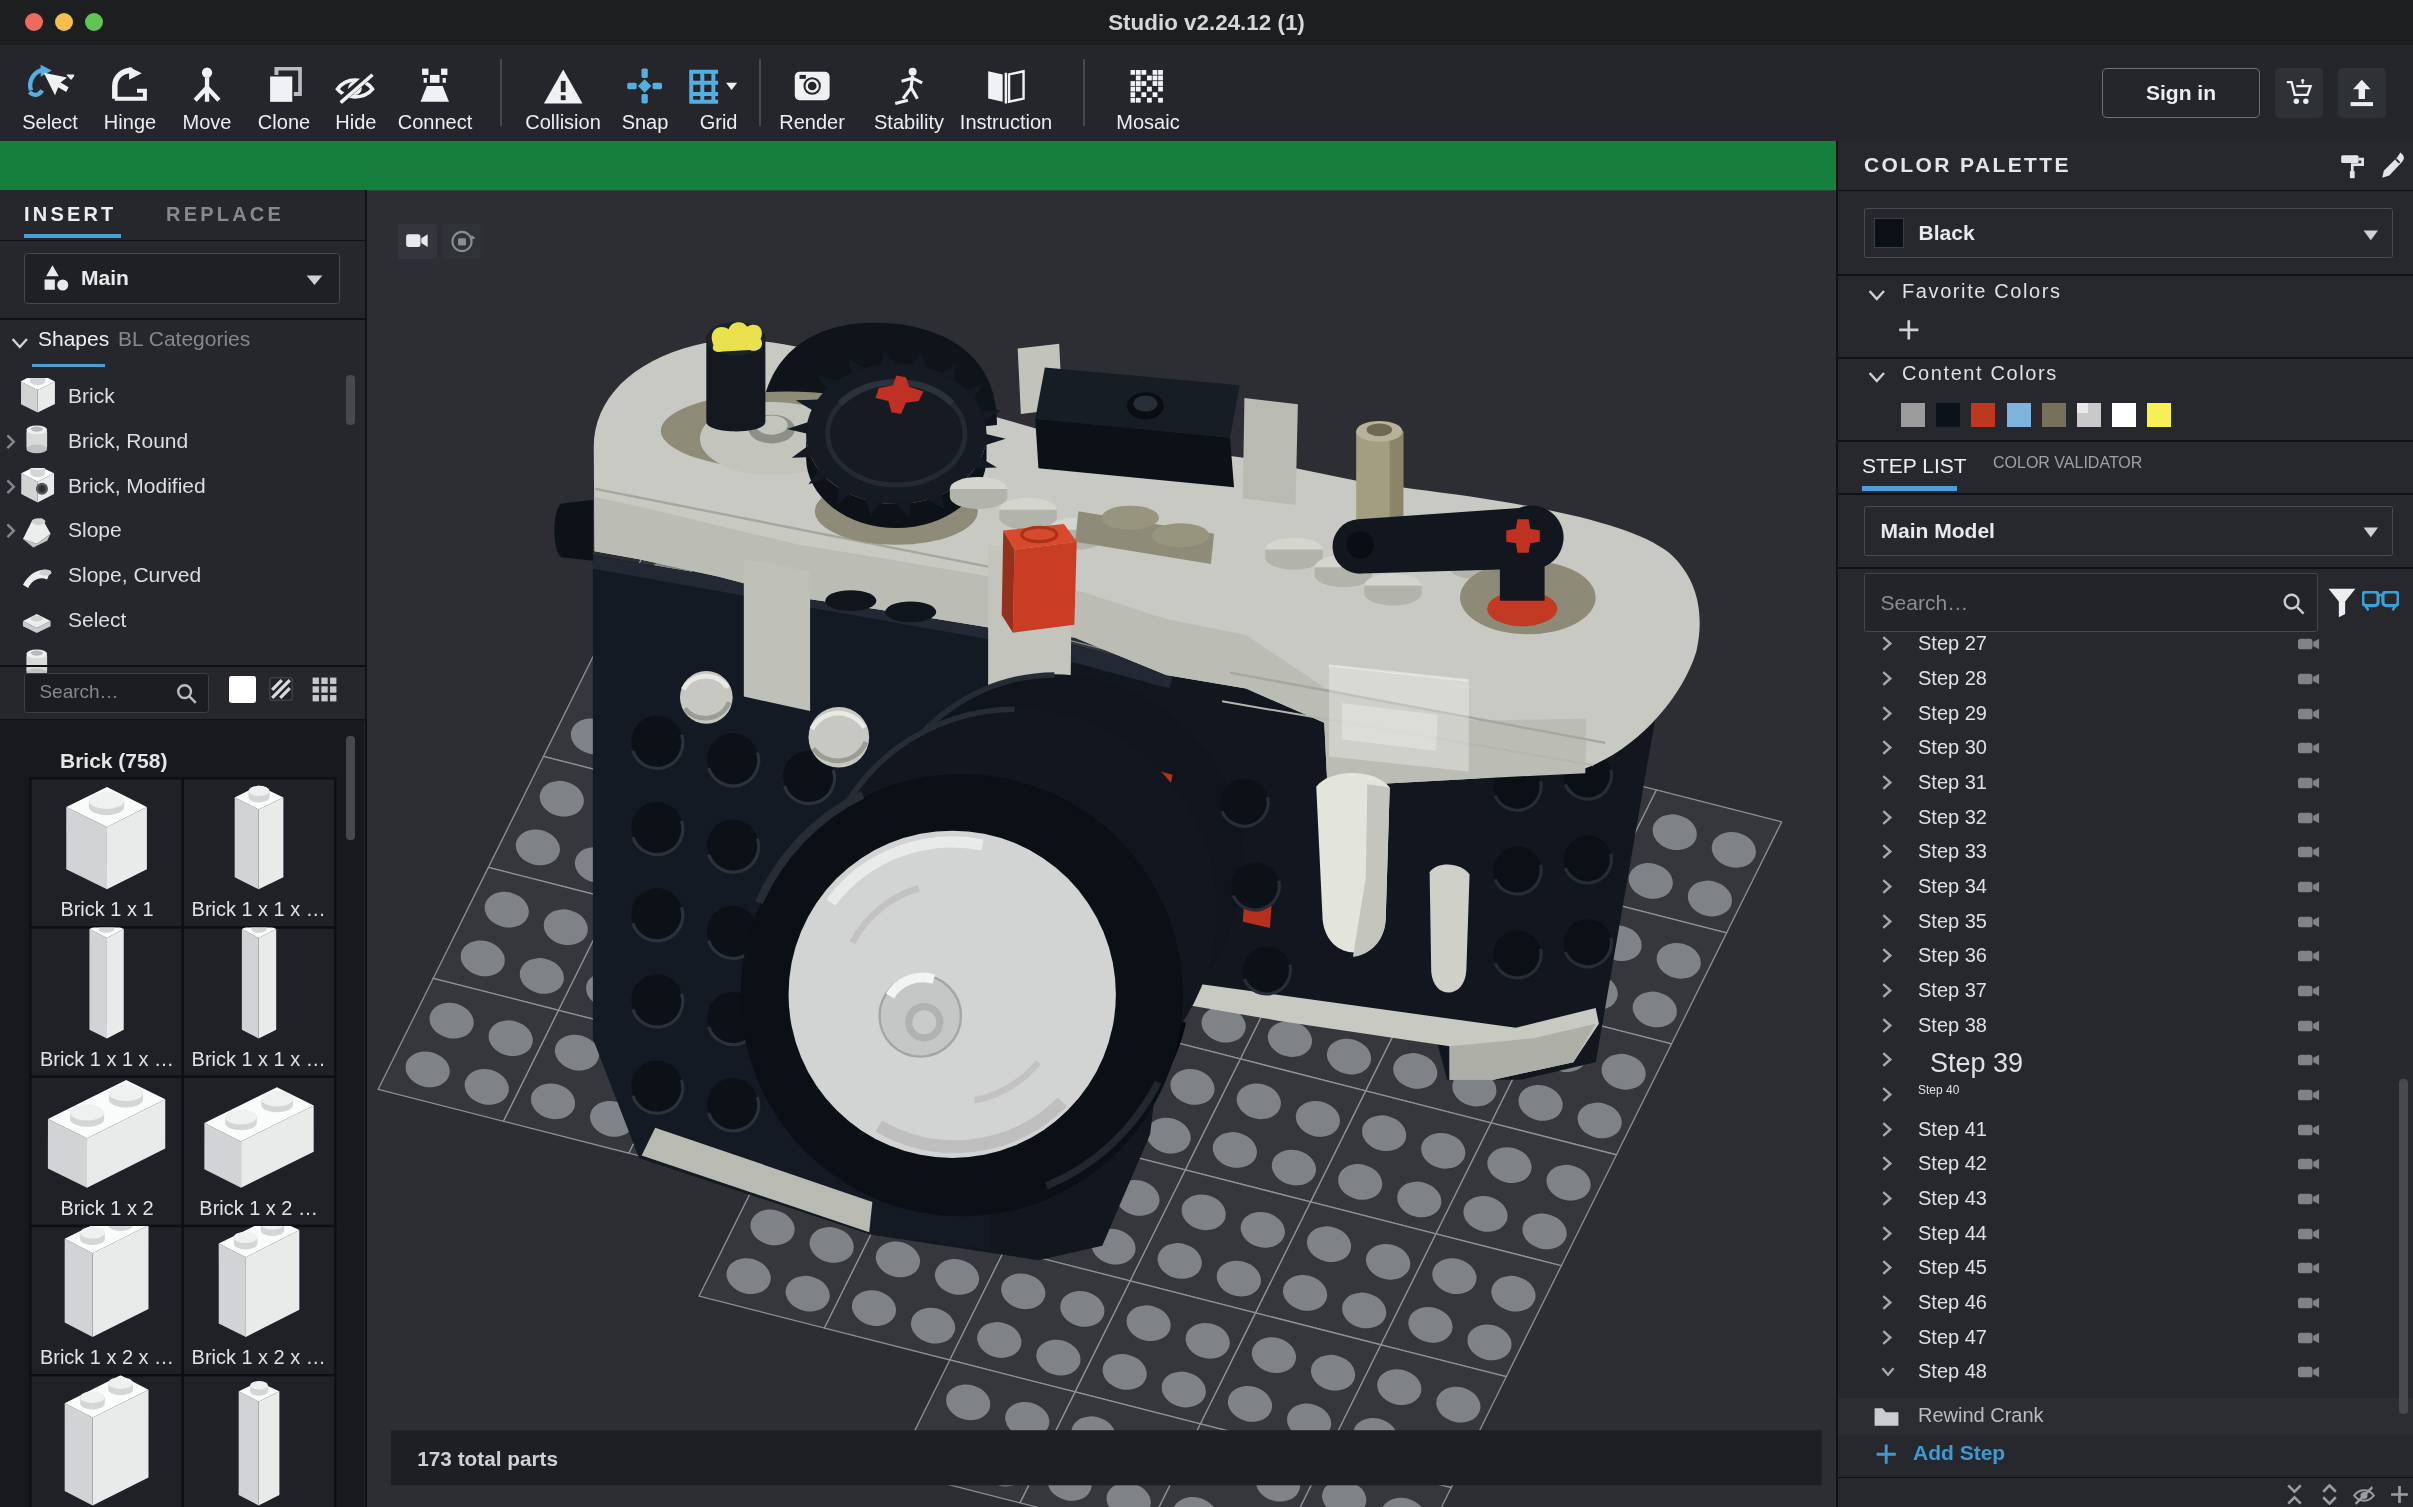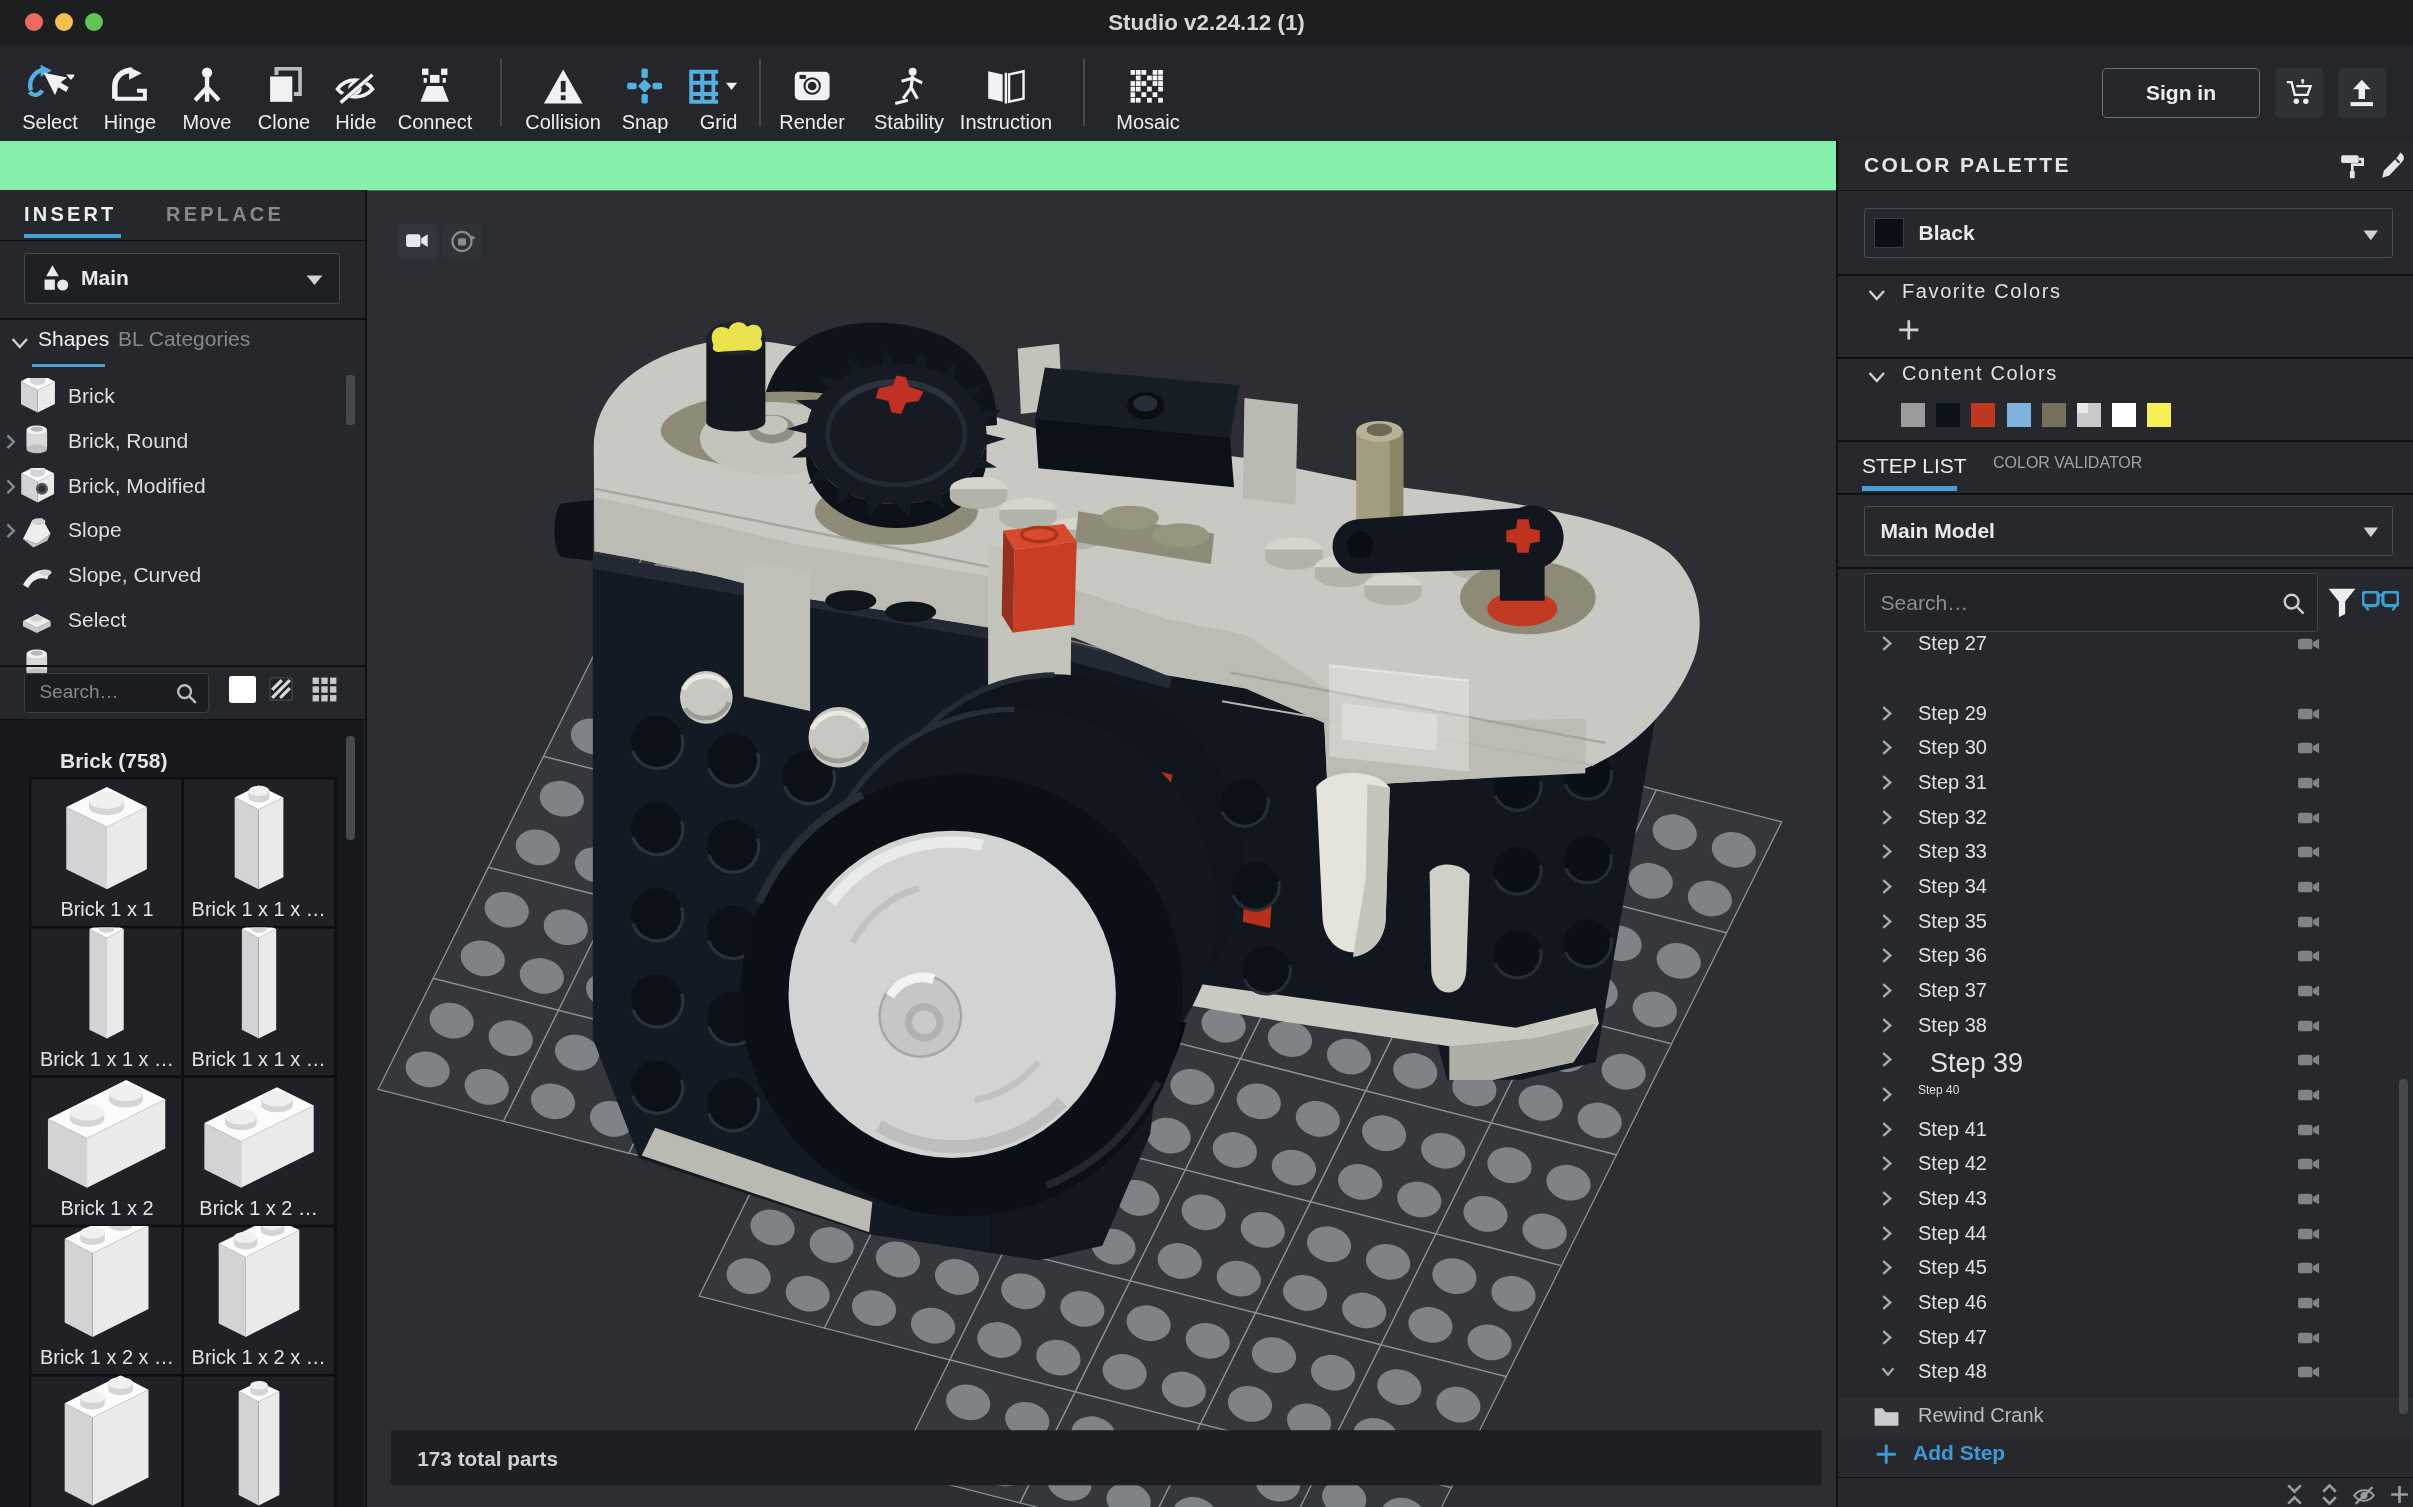--- a/index.html
+++ b/index.html
@@ -1,16 +1,16 @@
 <!DOCTYPE html>
 <html style="font-size:12.8px"><head><meta charset="utf-8"><style>
 * { margin:0; padding:0; box-sizing:border-box; }
 html,body { width:2413px; height:1508px; overflow:hidden; background:#1d1e20; }
 body { font-family:"Liberation Sans", sans-serif; }
-#root { position:absolute; width:2413px; height:1507px; background:#86efac; }
+#root { position:absolute; width:2413px; height:1507px; background:#15803d; }
 .abs { position:absolute; }
 .tbitem { position:absolute; top:17.6px; transform:translateX(-50%); text-align:right; }
 .tbicon { height:42px; display:flex; align-items:flex-end; justify-content:center; }
 .tblabel { margin-top:6.4px; font-size:20px; color:#eceeef; }
 </style></head><body>
 <div id="root">
 
 <div class="abs" style="left:0;top:0;width:2413px;height:45px;background:#1d1e20">
   <div class="abs" style="left:25px;top:12.8px;width:18.4px;height:18.4px;border-radius:50%;background:#ed6a5f"></div>
   <div class="abs" style="left:55px;top:12.8px;width:18.4px;height:18.4px;border-radius:50%;background:#f5bf4f"></div>
@@ -1033,20 +1033,30 @@
   <div style="position:absolute;left:0;top:-9.6px;width:100%;height:35px">
           <span style="position:absolute;left:42px;top:8px"><svg width="12.8" height="19" viewBox="0 0 16 24">
               <path d="M 4,4 L 13,12 L 4,20" stroke="#a7aaad" stroke-width="3" fill="none"></path>
             </svg></span>
           <span style="position:absolute;left:80px;top:5.6px;font-size:20px;color:#dfe1e3">Step 27</span>
           <span style="position:absolute;left:460px;top:9.6px"><svg width="22.4" height="16" viewBox="0 0 34 24">
               <rect x="0" y="4" width="22" height="16" rx="4" fill="#7f8287"></rect>
               <path d="M 23,9 L 32,4 L 32,20 L 23,15 Z" fill="#7f8287"></path>
             </svg></span>
         </div>
+<div style="position:absolute;left:0;top:25px;width:100%;height:35px">
+          <span style="position:absolute;left:42px;top:8px"><svg width="12.8" height="19" viewBox="0 0 16 24">
+              <path d="M 4,4 L 13,12 L 4,20" stroke="#a7aaad" stroke-width="3" fill="none"></path>
+            </svg></span>
+          <span style="position:absolute;left:80px;top:5.6px;font-size:20px;color:#dfe1e3">Step 28</span>
+          <span style="position:absolute;left:460px;top:9.6px"><svg width="22.4" height="16" viewBox="0 0 34 24">
+              <rect x="0" y="4" width="22" height="16" rx="4" fill="#7f8287"></rect>
+              <path d="M 23,9 L 32,4 L 32,20 L 23,15 Z" fill="#7f8287"></path>
+            </svg></span>
+        </div>
 <div style="position:absolute;left:0;top:60px;width:100%;height:35px">
           <span style="position:absolute;left:42px;top:8px"><svg width="12.8" height="19" viewBox="0 0 16 24">
               <path d="M 4,4 L 13,12 L 4,20" stroke="#a7aaad" stroke-width="3" fill="none"></path>
             </svg></span>
           <span style="position:absolute;left:80px;top:5.6px;font-size:20px;color:#dfe1e3">Step 29</span>
           <span style="position:absolute;left:460px;top:9.6px"><svg width="22.4" height="16" viewBox="0 0 34 24">
               <rect x="0" y="4" width="22" height="16" rx="4" fill="#7f8287"></rect>
               <path d="M 23,9 L 32,4 L 32,20 L 23,15 Z" fill="#7f8287"></path>
             </svg></span>
         </div>

